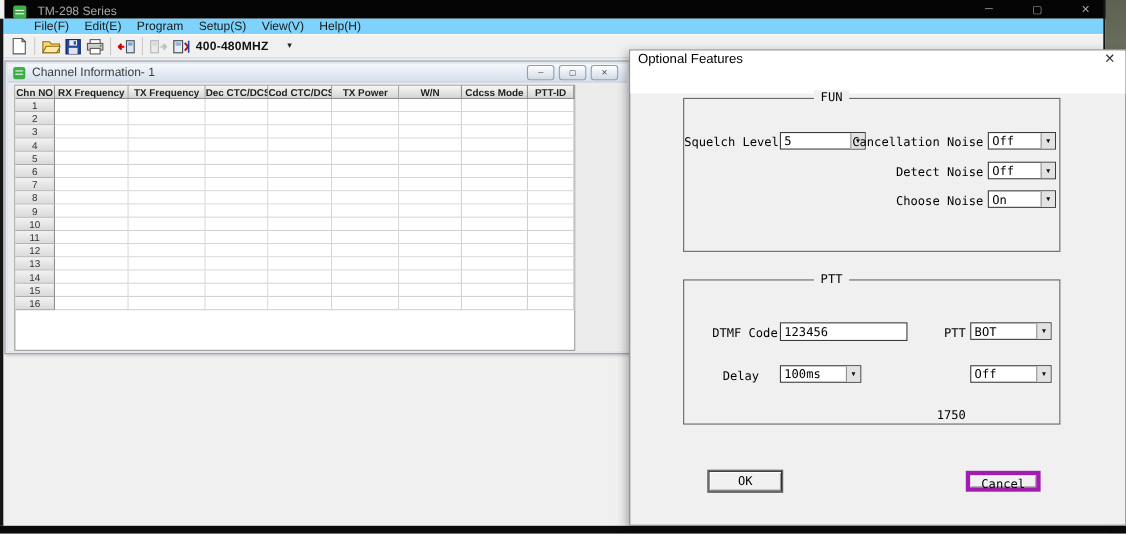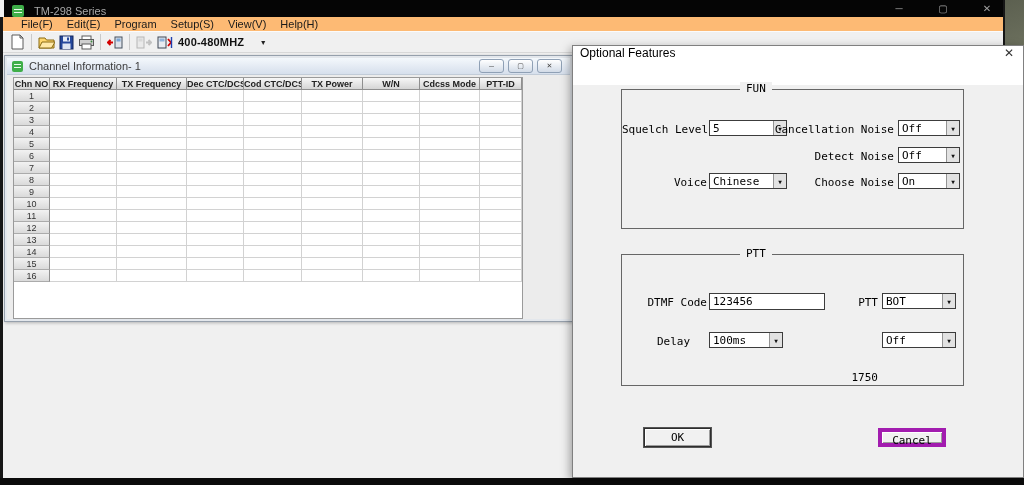--- a/index.html
+++ b/index.html
@@ -11,22 +11,22 @@
   
   #titlebar { position:absolute; left:4px; top:0; width:1005px; height:17px;
     background:#050505; display:flex; align-items:flex-end; }
   .app-icon { width:12px; height:12px; margin-left:8px; background:#3fae49; border-radius:2px;
     display:flex; flex-direction:column; justify-content:center; gap:2px; align-items:center; }
   .app-icon i { display:block; width:8px; height:1px; background:#eafaea; }
   #title-text { margin-left:10px; font-size:11px; color:#a8a8a8; }
   #win-controls { margin-left:auto; display:flex; height:100%; }
   .wbtn { width:44px; height:100%; display:flex; align-items:center; justify-content:center;
     color:#a0a0a0; font-size:10px; }
-  #menubar { position:absolute; left:3px; top:17px; width:1000px; height:14px; background:#fdba74;
-    display:flex; align-items:center; padding-left:11px; }
+  #menubar { position:absolute; left:3px; top:17px; width:1000px; height:14px; background:#7dd3fc;
+    display:flex; align-items:center; padding-left:21px; }
   .menu-item { font-size:11px; color:#1a1a1a; padding:0 7px; }
   #toolbar { position:absolute; left:3px; top:31px; width:1000px; height:22px; background:#f0f0f0;
     border-top:1px solid #fbfbfb; border-bottom:1px solid #d8d8d8;
     display:flex; align-items:center; padding-left:4px; }
   .tbtn { width:20px; height:18px; display:flex; align-items:center; justify-content:center; }
   .tbtn.disabled { opacity:.45; filter:grayscale(1); }
   .tsep { width:1px; height:16px; background:#c9c9c9; margin:0 4px; }
   #band-combo { display:flex; align-items:center; margin-left:4px; height:18px; }
   #band-value { font-size:11px; font-weight:bold; color:#111; letter-spacing:.2px; }
   #band-arrow { margin-left:12px; font-size:7px; color:#222; width:14px; text-align:center; }
@@ -418,27 +418,20 @@
 
     <div class="groupbox" id="fun-group">
       <span class="gb-title">FUN</span>
     <div class="dfield" style="top: 30px;">
           <span class="dlabel" style="left: 0px; width: 85px;">Squelch Level</span>
           <div class="combo" style="left: 87px; width: 78px;">
             <span class="combo-val">5</span>
             <span class="combo-arrow">▼</span>
           </div>
         </div>
-        <div class="dfield" style="top: 83px;">
-          <span class="dlabel" style="left: 0px; width: 85px;">Voice</span>
-          <div class="combo" style="left: 87px; width: 78px;">
-            <span class="combo-val">Chinese</span>
-            <span class="combo-arrow">▼</span>
-          </div>
-        </div>
         <div class="dfield" style="top: 30px;">
           <span class="dlabel" style="left: 0px; width: 272px;">Cancellation Noise</span>
           <div class="combo" style="left: 276px; width: 62px;">
             <span class="combo-val">Off</span>
             <span class="combo-arrow">▼</span>
           </div>
         </div>
         <div class="dfield" style="top: 57px;">
           <span class="dlabel" style="left: 0px; width: 272px;">Detect Noise</span>
           <div class="combo" style="left: 276px; width: 62px;">

